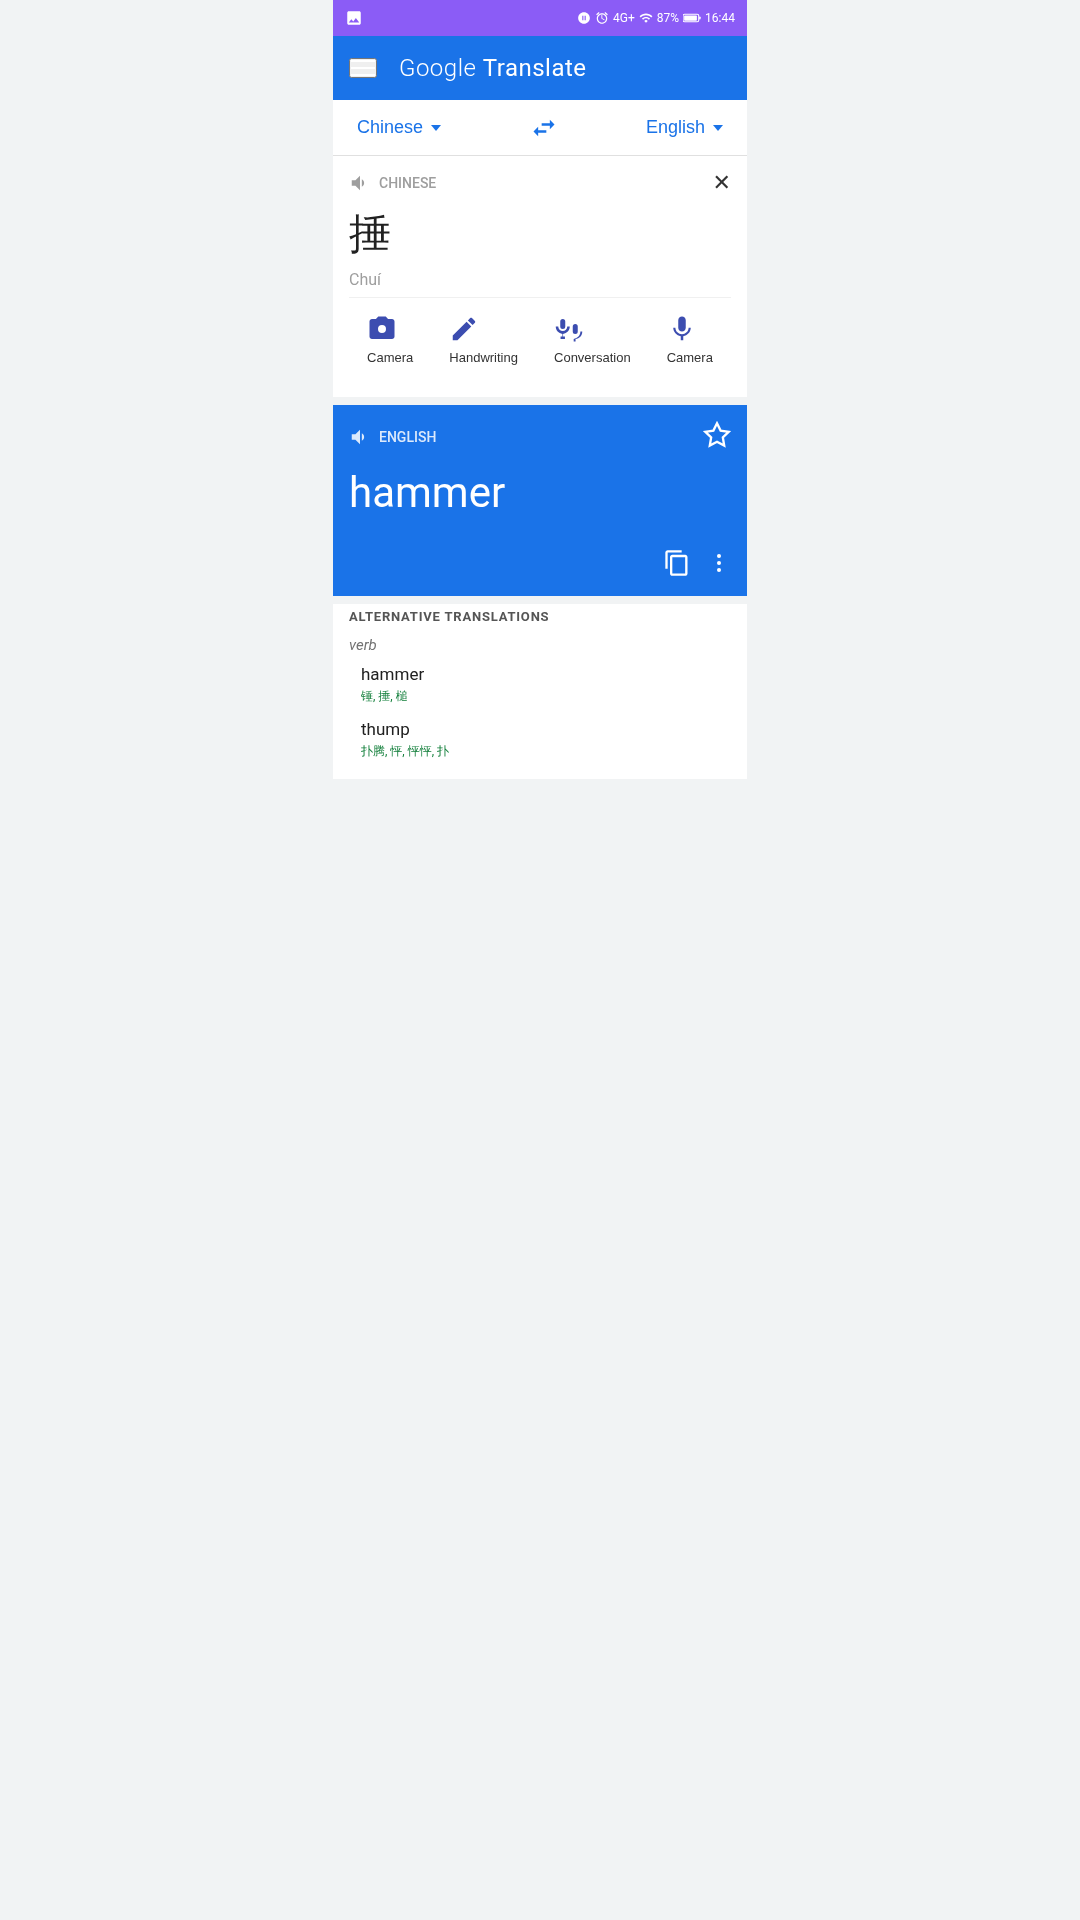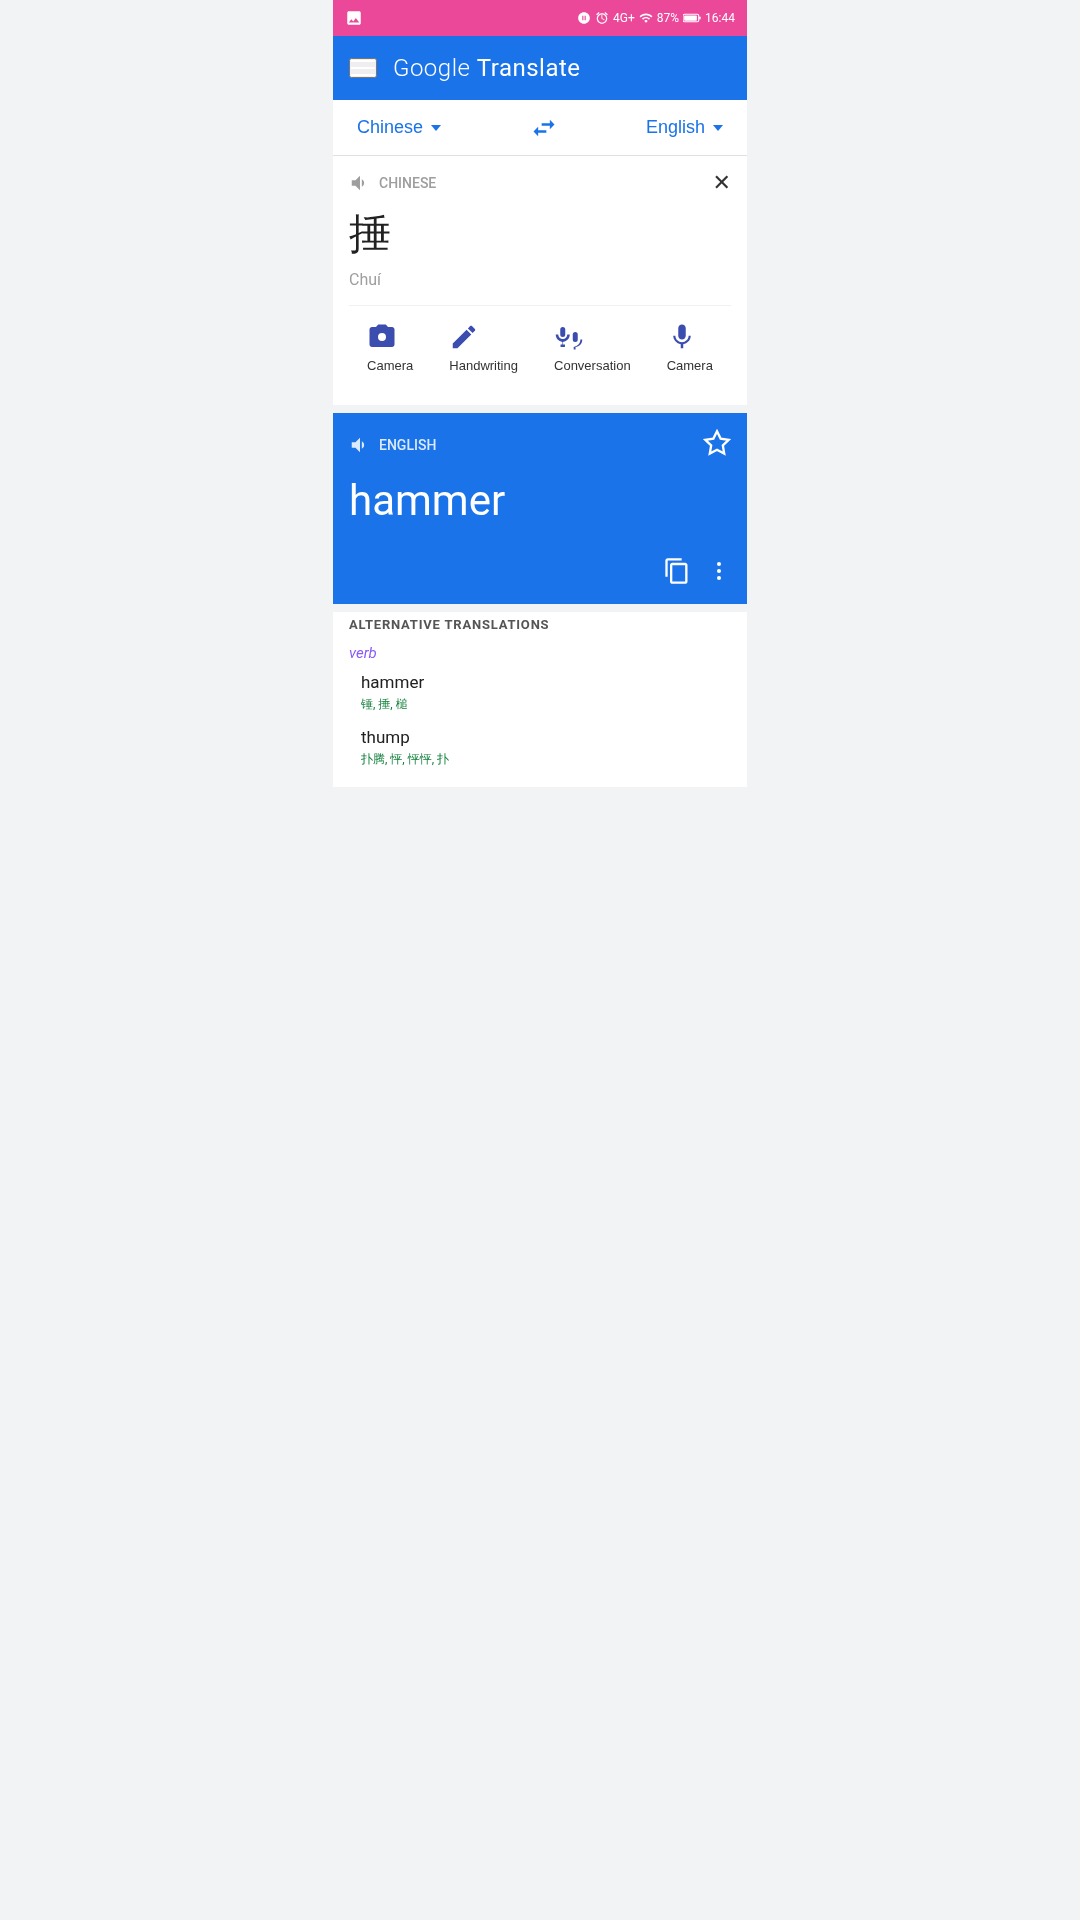--- a/index.html
+++ b/index.html
@@ -8,21 +8,21 @@
     body {
       font-family: 'Roboto', Arial, sans-serif;
       background: #f1f3f4;
       width: 414px;
       margin: 0 auto;
       font-size: 16px;
     }
 
     
     .status-bar {
-      background: #ec4899;
+      background: #8b5cf6;
       color: white;
       display: flex;
       justify-content: space-between;
       align-items: center;
       padding: 6px 12px;
       height: 36px;
       font-size: 13px;
     }
 
     .status-bar-left {
@@ -38,21 +38,21 @@
     }
 
     
     .app-bar {
       background: #1a73e8;
       color: white;
       display: flex;
       align-items: center;
       padding: 12px 16px;
       height: 64px;
-      gap: 16px;
+      gap: 22px;
     }
 
     .app-bar-title {
       font-size: 24px;
       font-weight: 400;
       letter-spacing: 0.5px;
     }
 
     .app-bar-title .google {
       font-weight: 300;
@@ -160,21 +160,21 @@
     .chinese-text {
       font-size: 42px;
       color: #212121;
       font-weight: 400;
       margin-bottom: 8px;
     }
 
     .romanization {
       color: #9e9e9e;
       font-size: 16px;
-      margin-bottom: 16px;
+      margin-bottom: 8px;
     }
 
     
     .tools-row {
       display: flex;
       justify-content: space-around;
       padding: 8px 0;
       border-top: 1px solid #f0f0f0;
     }
 
@@ -280,21 +280,21 @@
 
     .alt-title {
       font-size: 13px;
       font-weight: 700;
       color: #555;
       letter-spacing: 0.8px;
       margin-bottom: 12px;
     }
 
     .pos-label {
-      color: #8b5cf6;
+      color: #737373;
       font-style: italic;
       font-size: 15px;
       margin-bottom: 10px;
     }
 
     .alt-word {
       font-size: 17px;
       color: #212121;
       margin-bottom: 4px;
       padding-left: 12px;

